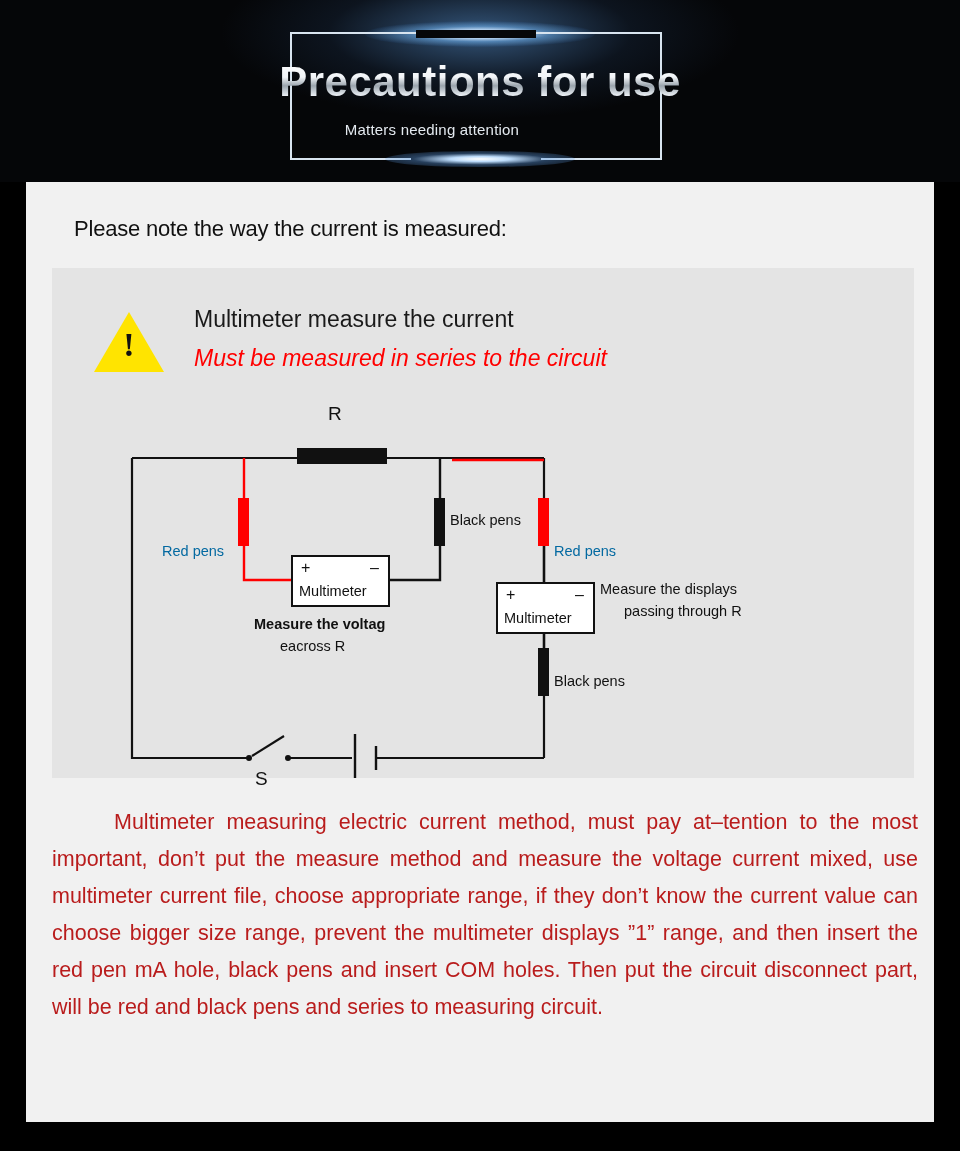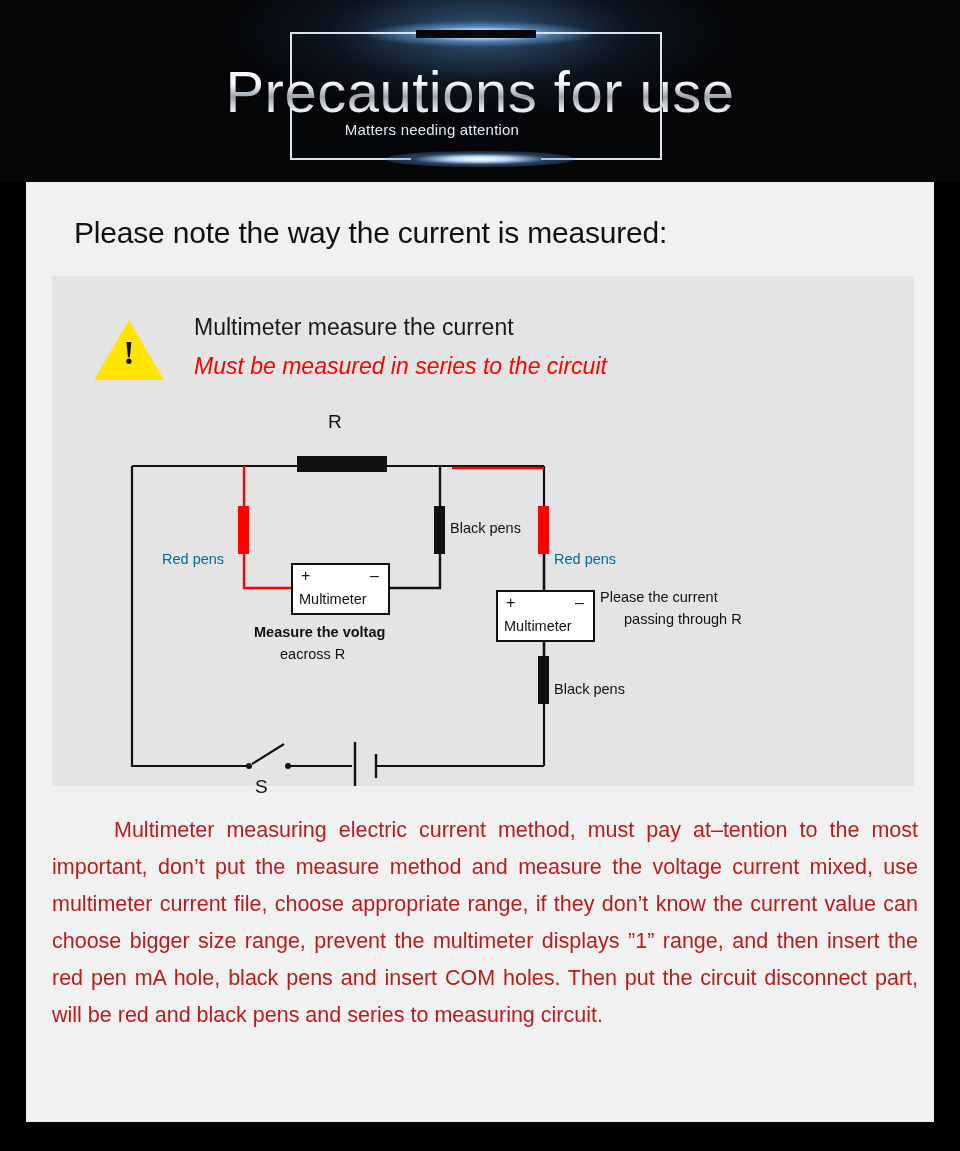--- a/index.html
+++ b/index.html
@@ -73,22 +73,22 @@
     height: 16px;
     background: radial-gradient(ellipse at center, #ffffff 0%, #bddcfb 22%, rgba(90,150,220,0.40) 50%, rgba(0,0,0,0) 100%);
     border-radius: 50%;
   }
   .header-title {
     position: absolute;
     top: 58px;
     left: 0;
     width: 960px;
     text-align: center;
-    font-size: 58px;
-    font-weight: 400;
+    font-size: 42px;
+    font-weight: 700;
     letter-spacing: 0.5px;
     background: linear-gradient(180deg, #ffffff 0%, #f2f5f8 40%, #9aa4ad 58%, #e9eef3 78%, #cdd5dc 100%);
     -webkit-background-clip: text;
     background-clip: text;
     color: transparent;
     -webkit-text-fill-color: transparent;
   }
   .header-sub {
     position: absolute;
     top: 121px;
@@ -103,21 +103,21 @@
   
   .card {
     position: relative;
     margin: 0 auto;
     width: 908px;
     min-height: 940px;
     background: #f1f1f1;
     padding: 34px 26px 0 26px;
   }
   .note-title {
-    font-size: 30px;
+    font-size: 22px;
     color: #111;
     font-weight: 400;
     margin: 0 0 26px 22px;
     letter-spacing: -0.2px;
   }
 
   .panel {
     width: 862px;
     height: 510px;
     background: #e4e4e4;
@@ -280,21 +280,21 @@
       <div class="dlabel" style="left:318px; top:161px; font-size:16px;">–</div>
       <div class="dlabel" style="left:247px; top:185px;">Multimeter</div>
 
       <div class="dlabel" style="left:454px; top:188px; font-size:16px;">+</div>
       <div class="dlabel" style="left:523px; top:188px; font-size:16px;">–</div>
       <div class="dlabel" style="left:452px; top:212px;">Multimeter</div>
 
       <div class="dlabel" style="left:202px; top:218px;font-weight:bold;">Measure the voltag</div>
       <div class="dlabel" style="left:228px; top:240px;">eacross R</div>
 
-      <div class="dlabel" style="left:548px; top:183px;">Please the current</div>
+      <div class="dlabel" style="left:548px; top:183px;">Measure the displays</div>
       <div class="dlabel" style="left:548px; top:205px;margin-left:24px;">passing through R</div>
 
       <div class="dlabel" style="left:502px; top:275px;">Black pens</div>
       <div class="dlabel big" style="left:203px; top:370px;">S</div>
     </div>
   </div>
 
   <p class="body-text">Multimeter measuring electric current method, must pay at–tention to the most important, don’t put the measure method and measure the voltage current mixed, use multimeter current file, choose appropriate range, if they don’t know the current value can choose bigger size range, prevent the multimeter displays ”1” range, and then insert the red pen mA hole, black pens and insert COM holes. Then put the circuit disconnect part, will be red and black pens and series to measuring circuit.</p>
 </div>
 <div class="footer-fill"></div>

